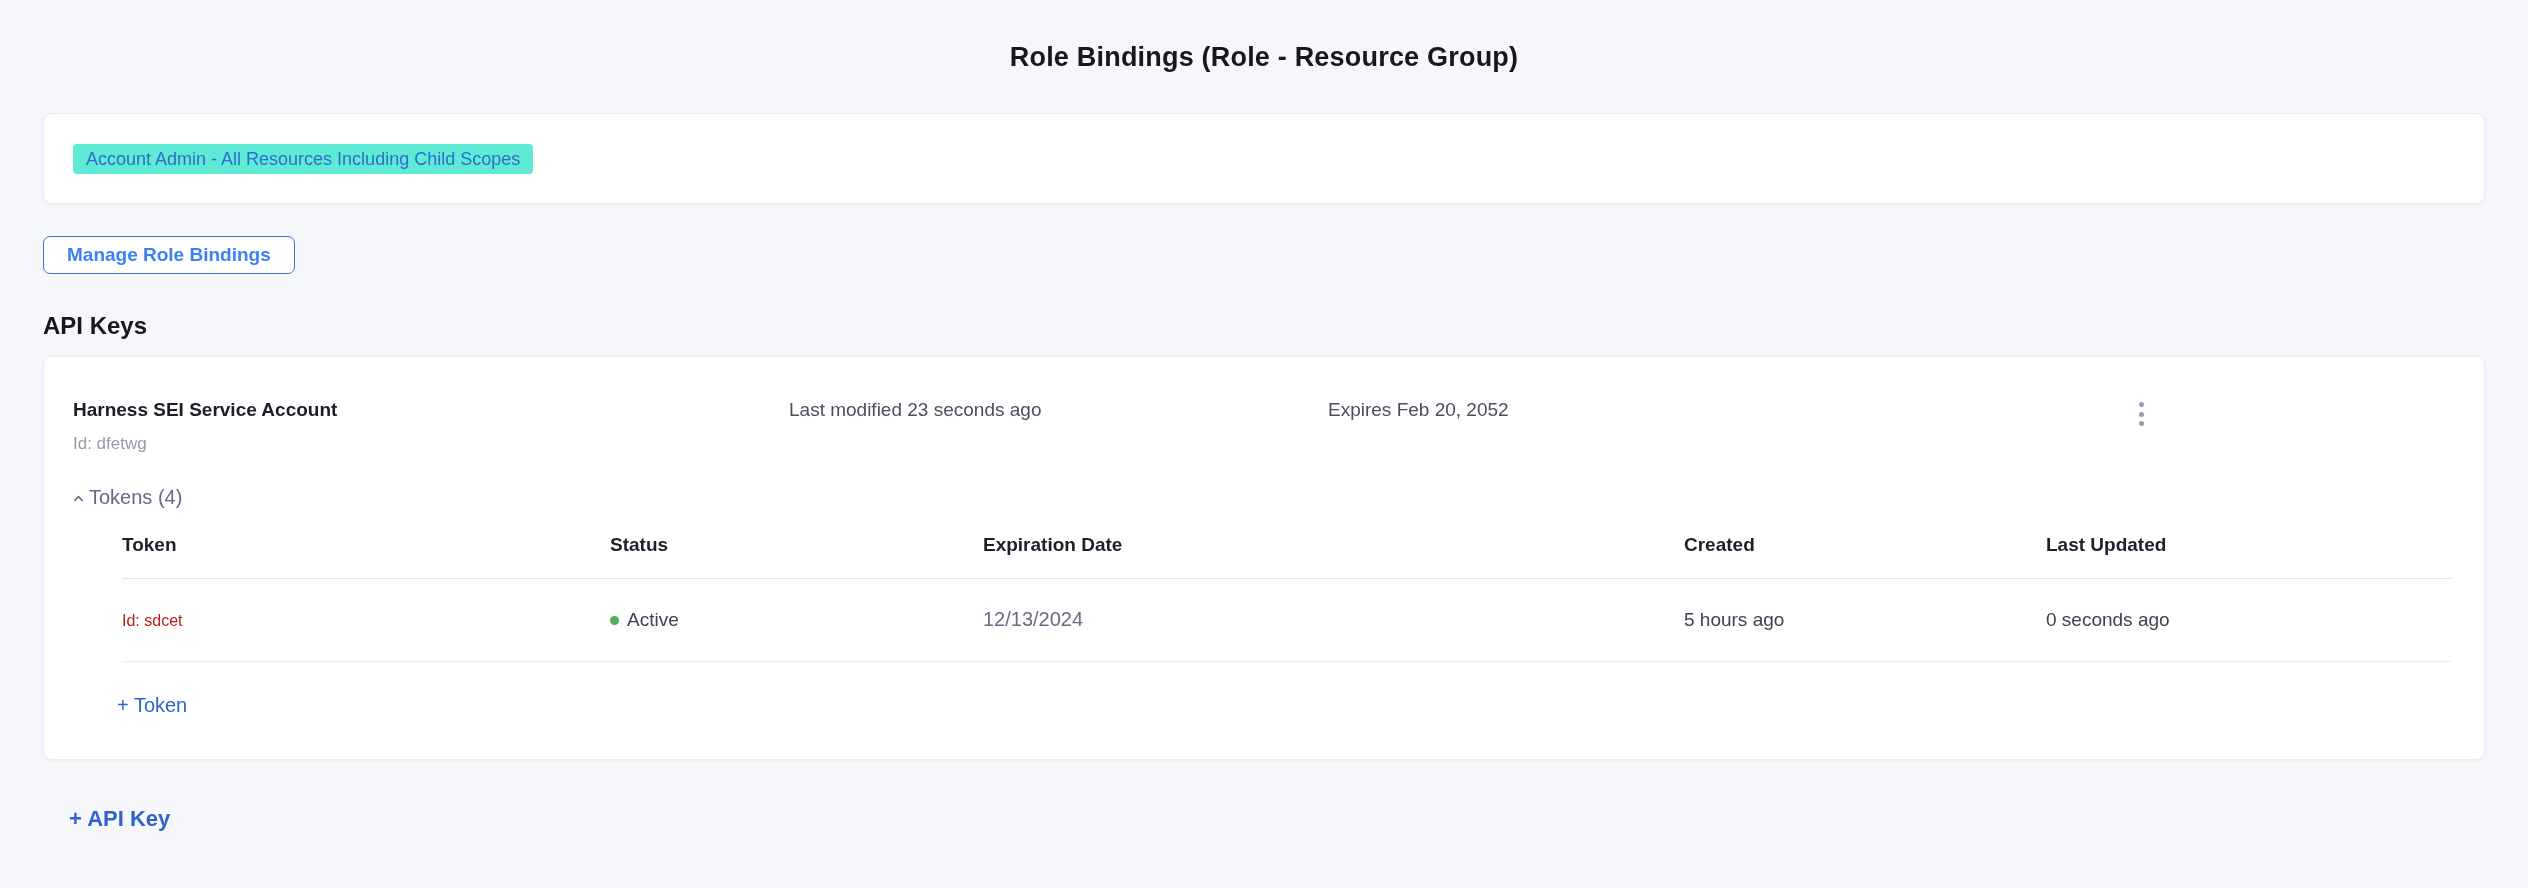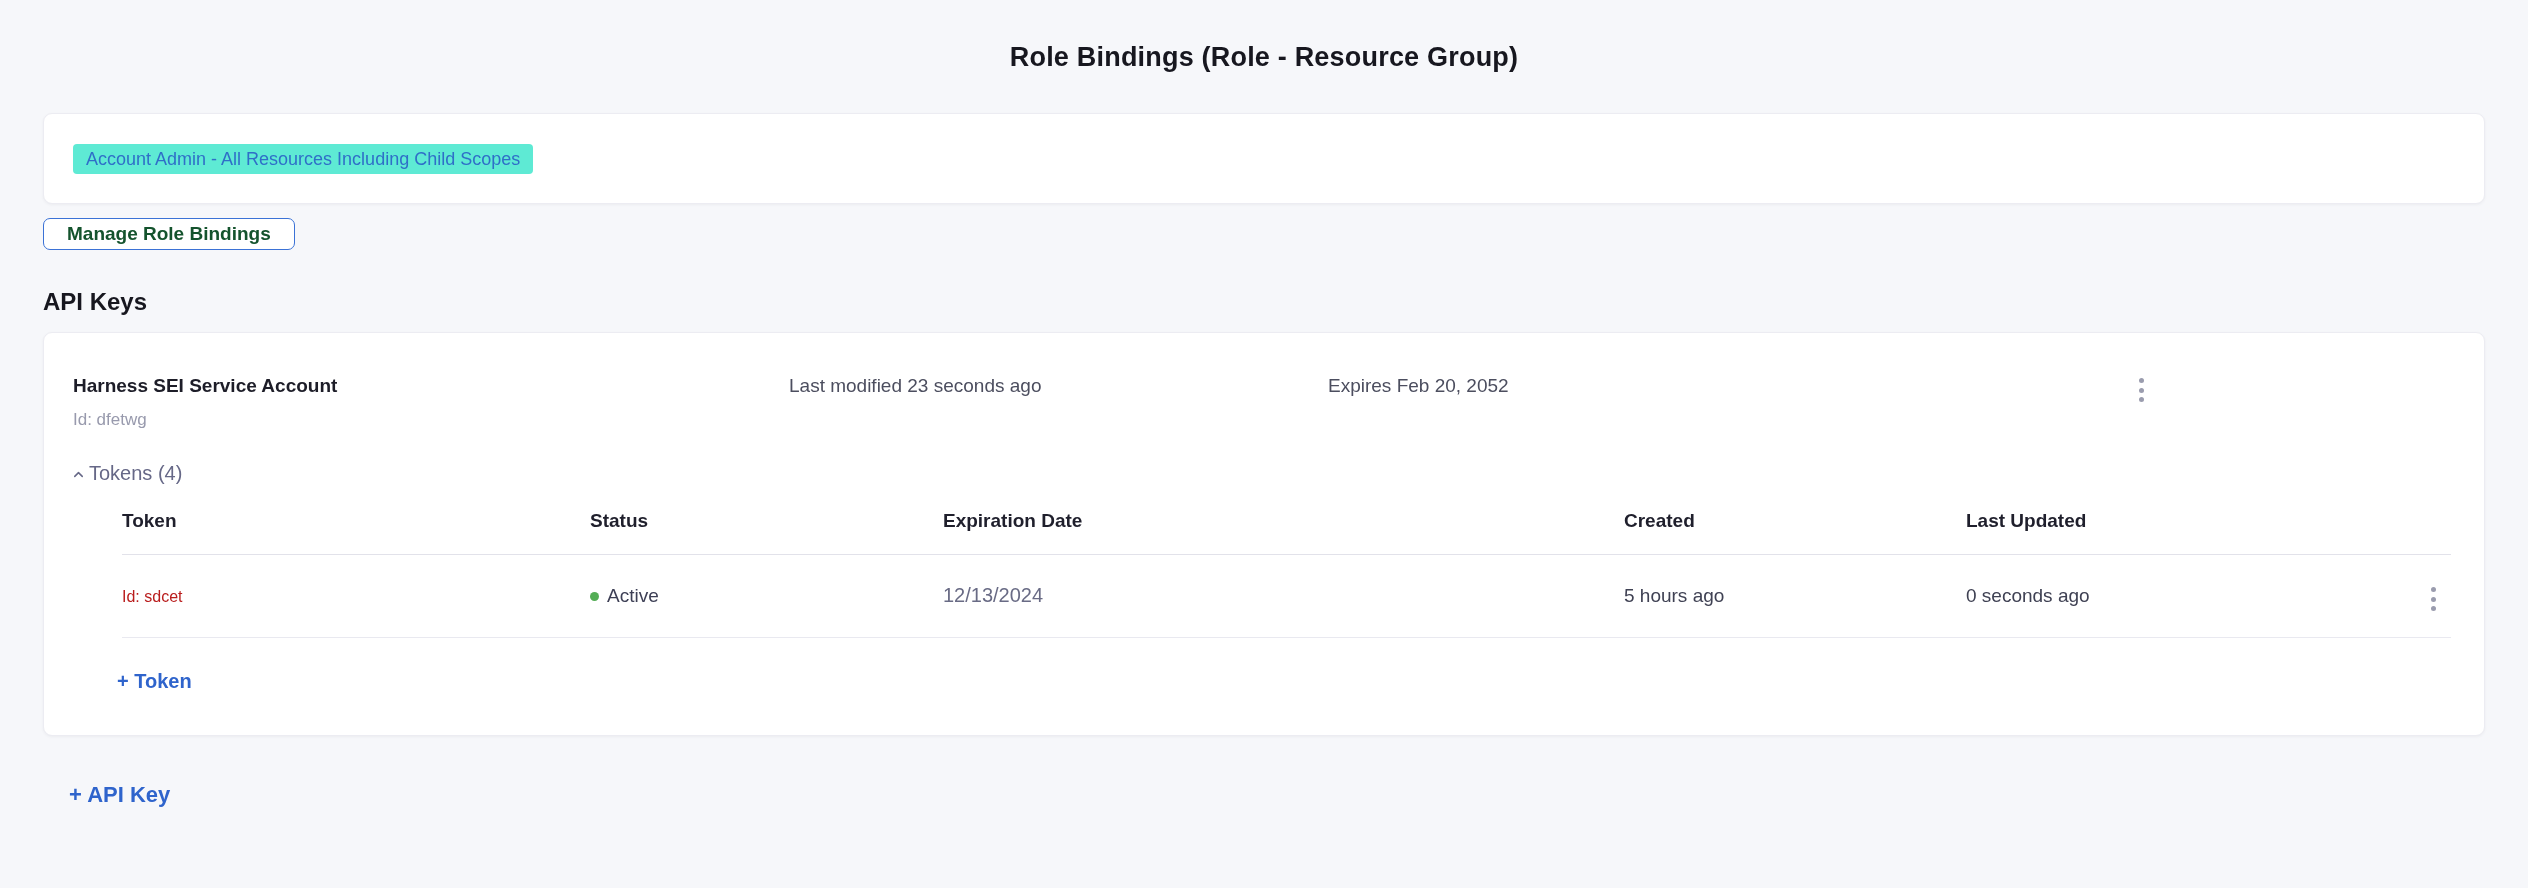--- a/index.html
+++ b/index.html
@@ -31,25 +31,25 @@
     padding:0 29px;
   }
   .badge {
     background:#5eead4; color:#2f6fc8;
     font-size:18px; line-height:18px;
     padding:6px 13px; border-radius:4px;
     white-space:nowrap;
   }
 
   .manage-btn {
-    margin-top:14px;
-    height:32px; padding:0 23px;
+    margin-top:32px;
+    height:38px; padding:0 23px;
     background:#ffffff;
     border:1.5px solid #3b72d6; border-radius:7px;
-    color:#14532d; font-weight:700; font-size:19px;
+    color:#3b82f6; font-weight:700; font-size:19px;
     font-family:inherit; cursor:pointer;
     display:inline-flex; align-items:center;
   }
 
   .section-title {
     font-size:24px; font-weight:700; color:#17171f;
     margin:38px 0 16px 0;
   }
 
   .api-card { padding-bottom:42px; }
@@ -75,20 +75,21 @@
     display:inline-flex; align-items:center; gap:3px;
     color:#666887; font-size:20px; cursor:pointer;
   }
   .chev { display:inline-flex; margin-top:2px; }
 
   .token-table { margin:12px 33px 0 78px; }
   .t-head, .t-row {
     display:grid;
     grid-template-columns:468px 353px 681px 342px 447px 40px;
     align-items:start;
+    gap:20px;
   }
   .t-head {
     font-weight:700; font-size:19px; color:#1f1f2c;
     padding:12px 0 22px 0;
     border-bottom:1.5px solid #e2e2ea;
   }
   .t-row {
     padding:22px 0 26px 0;
     border-bottom:1px solid #e9e9f0;
   }
@@ -96,21 +97,21 @@
   .cell-token-id   { font-size:16px; color:#b91c1c; margin-top:11px; }
   .cell-status { display:flex; align-items:center; gap:8px; margin-top:8px; font-size:19px; color:#3d3f55; }
   .dot { width:9px; height:9px; border-radius:50%; background:#53ad55; }
   .cell-exp     { font-size:20px; color:#696b85; margin-top:7px; }
   .cell-created, .cell-updated { font-size:19px; color:#3f4153; margin-top:8px; }
   .t-row .kebab { padding-top:10px; }
 
   .add-token {
     display:inline-block;
     margin:32px 0 0 73px;
-    color:#2f64cc; font-weight:700; font-size:20px;
+    color:#2f64cc; font-weight:400; font-size:20px;
     cursor:pointer;
   }
 
   .add-api-key {
     display:inline-block;
     margin:46px 0 0 26px;
     color:#2f64cc; font-weight:700; font-size:22px;
     cursor:pointer;
   }
 </style>

